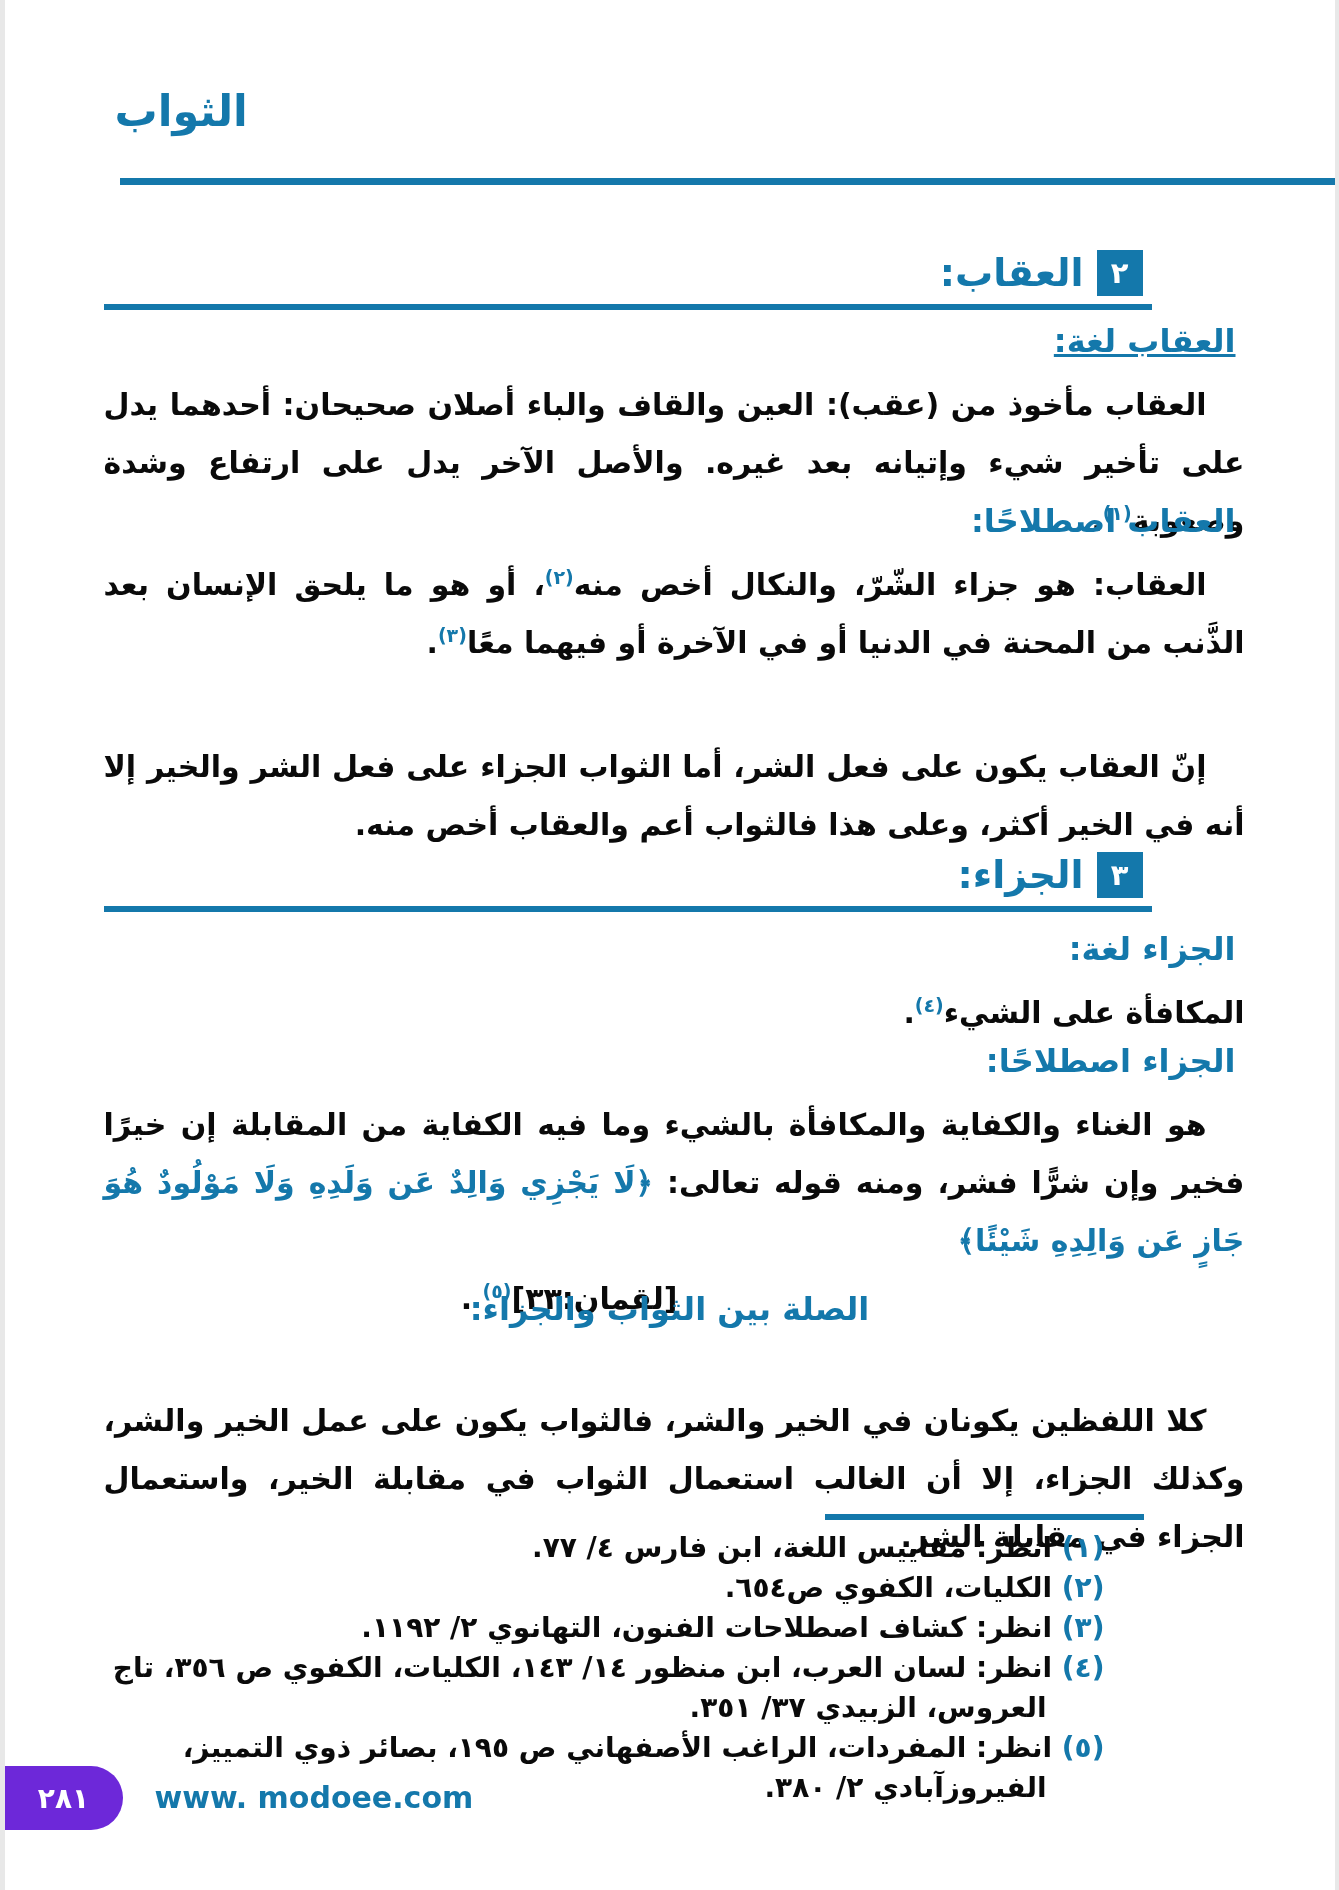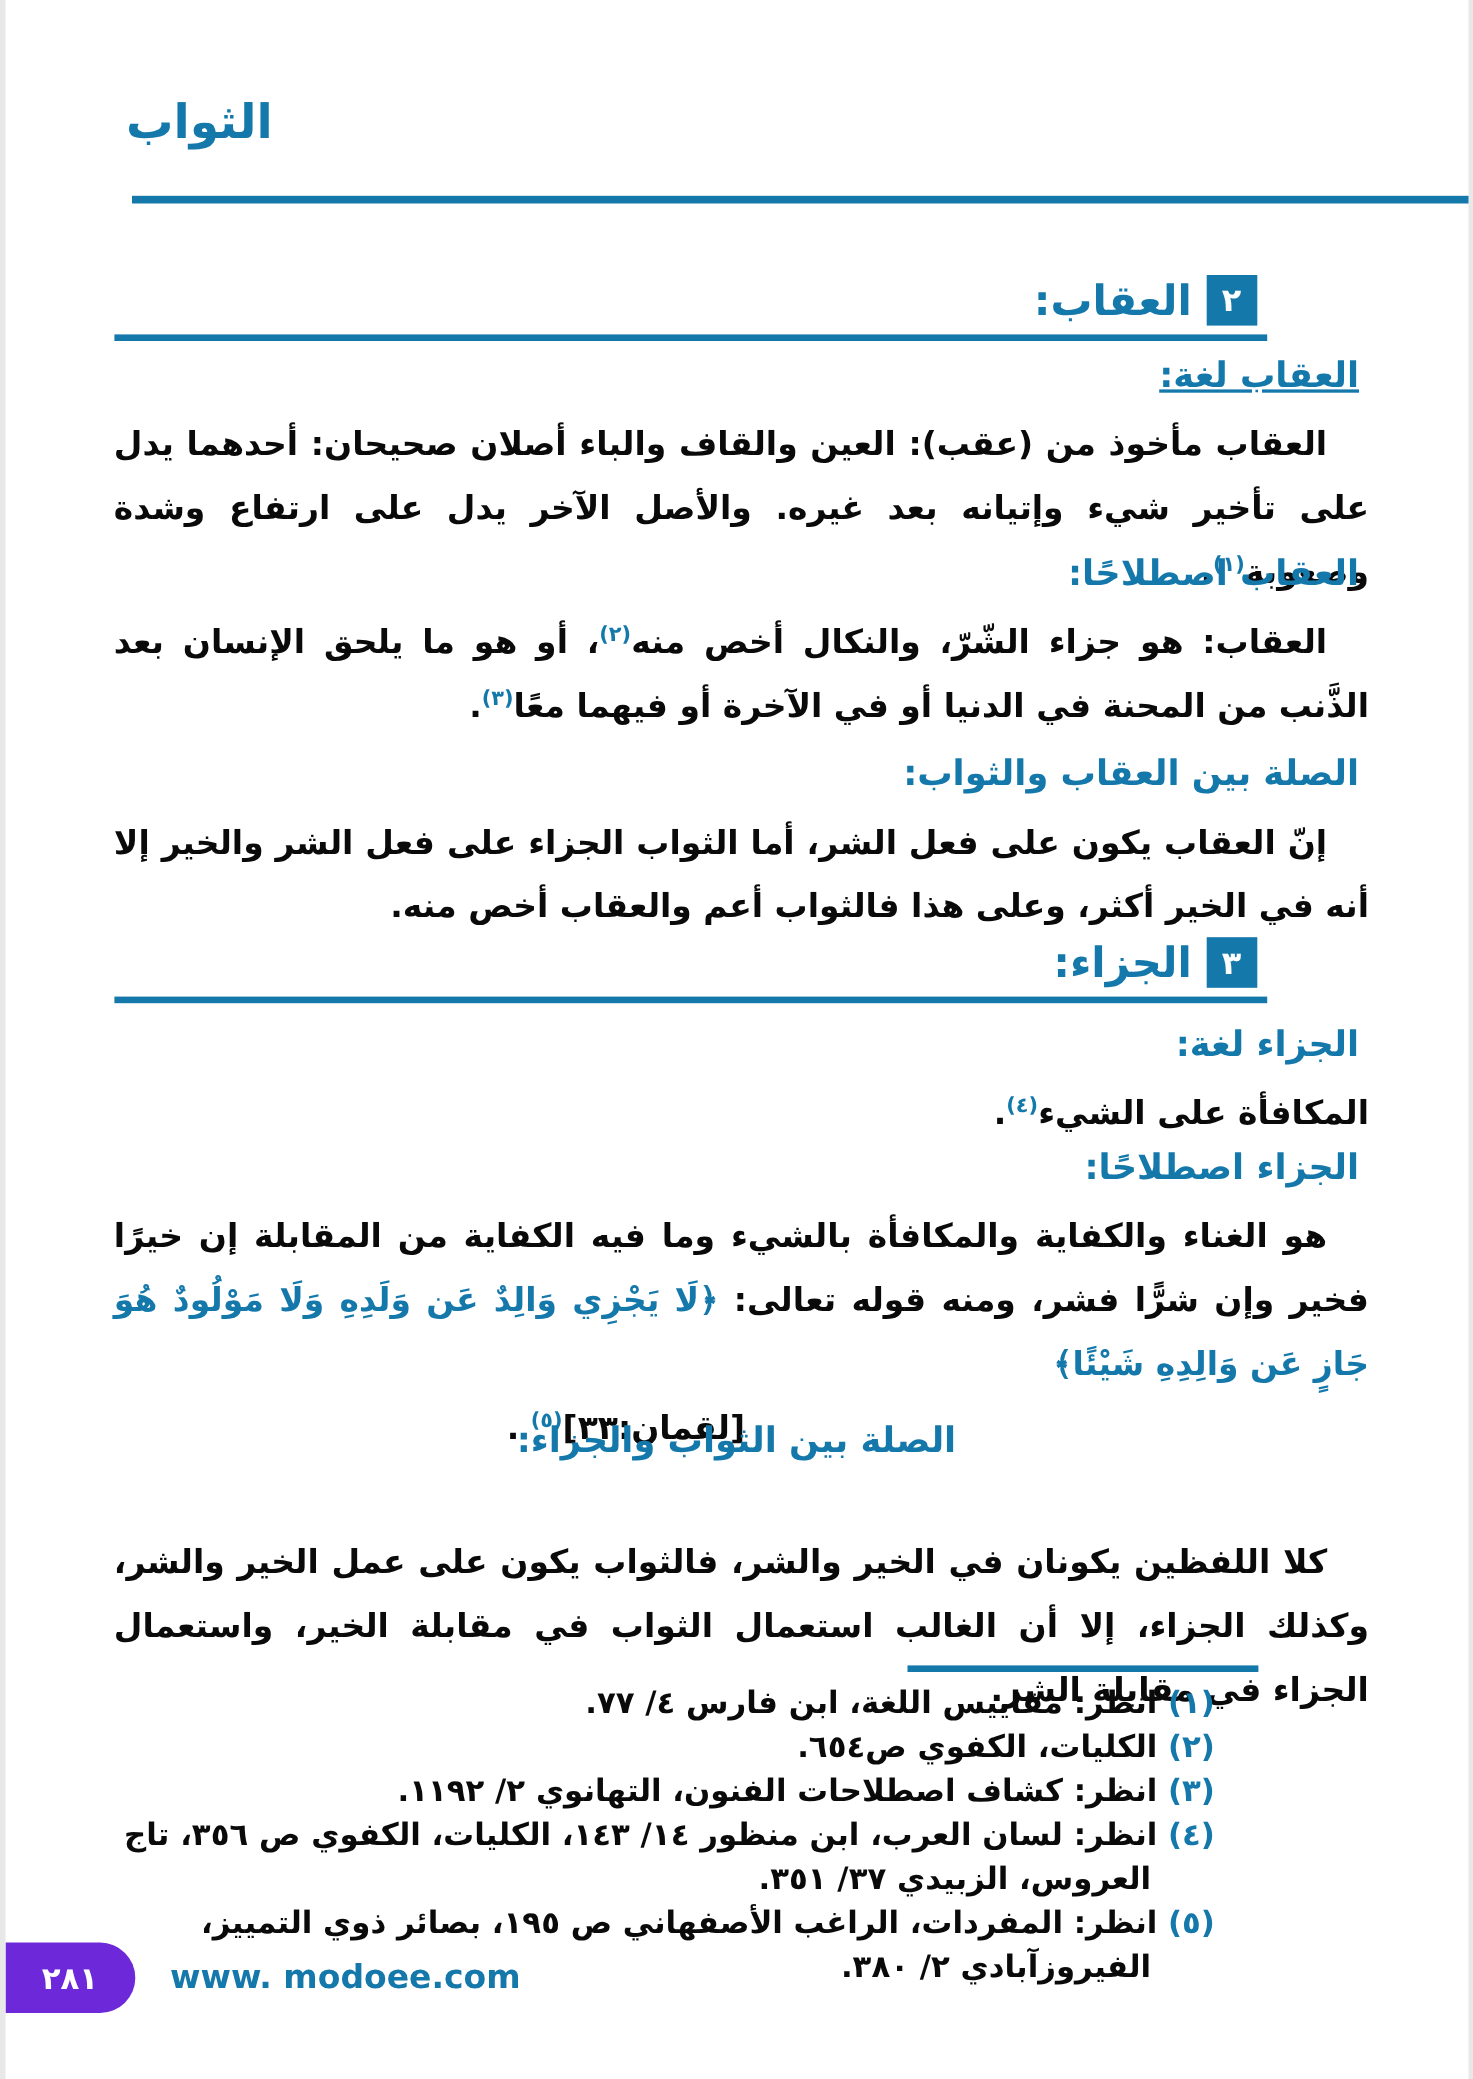--- a/index.html
+++ b/index.html
@@ -82,21 +82,20 @@
     <div class="section-title">العقاب:</div>
   </div>
   <div class="section-rule" style="top:304px;"></div>
 
   <div class="subheading" style="top:322px;text-decoration:underline;">العقاب لغة:</div>
   <p class="para" style="top:376px;"><span>العقاب مأخوذ من (عقب): العين والقاف والباء أصلان صحيحان: أحدهما يدل على تأخير شيء وإتيانه بعد غيره. والأصل الآخر يدل على ارتفاع وشدة وصعوبة</span><sup class="fn-ref">(١)</sup><span>.</span></p>
 
   <div class="subheading" style="top:502px;">العقاب اصطلاحًا:</div>
   <p class="para" style="top:556px;"><span>العقاب: هو جزاء الشّرّ، والنكال أخص منه</span><sup class="fn-ref">(٢)</sup><span>، أو هو ما يلحق الإنسان بعد الذَّنب من المحنة في الدنيا أو في الآخرة أو فيهما معًا</span><sup class="fn-ref">(٣)</sup><span>.</span></p>
 
-  <div class="subheading" style="top:684px;">الصلة بين العقاب والثواب:</div>
   <p class="para" style="top:738px;"><span>إنّ العقاب يكون على فعل الشر، أما الثواب الجزاء على فعل الشر والخير إلا أنه في الخير أكثر، وعلى هذا فالثواب أعم والعقاب أخص منه.</span></p>
 
   <div class="section-head" style="top:852px;">
     <div class="num-box">٣</div>
     <div class="section-title">الجزاء:</div>
   </div>
   <div class="section-rule" style="top:906px;"></div>
 
   <div class="subheading" style="top:930px;text-align:right;">الجزاء لغة:</div>
   <p class="para no-indent" style="top:984px;"><span>المكافأة على الشيء</span><sup class="fn-ref">(٤)</sup><span>.</span></p>

